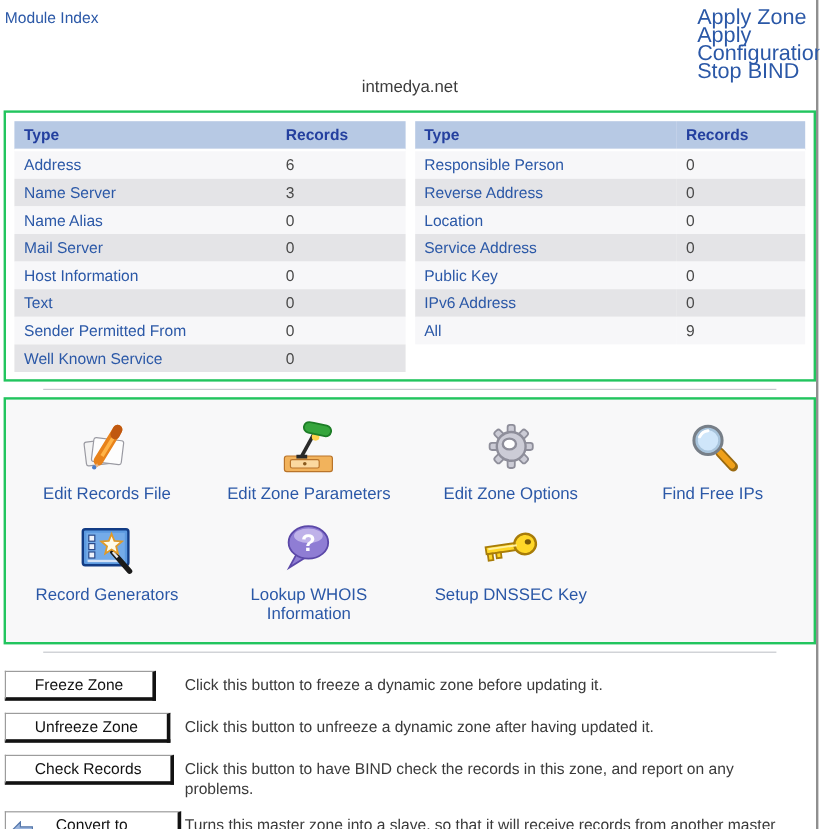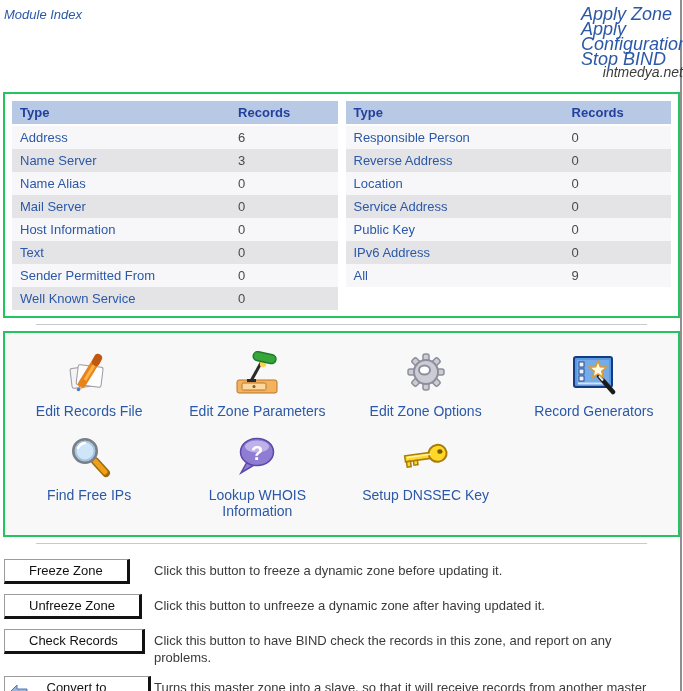--- a/index.html
+++ b/index.html
@@ -11,34 +11,34 @@
     position: relative;
     overflow: hidden;
   }
   a.lnk { color: #2b58a7; text-decoration: none; cursor: pointer; }
   .window-edge {
     position: absolute; top: 0; right: 1px; width: 2px; height: 691px;
     background: #8f8f8f;
   }
 
   
-  .page-header { position: relative; height: 92px; font-style: italic; }
+  .page-header { position: relative; height: 92px; }
   .module-index { position: absolute; left: 4px; top: 7px; font-size: 13px; }
   .page-title {
     position: absolute; left: 0; right: 0; top: 22px;
     text-align: center; font-size: 27px; font-weight: 400; color: #3c3c3c;
   }
   .header-links {
     position: absolute; right: 6px; top: 7px; width: 96px;
     text-align: left; font-size: 18px; line-height: 15px;
   }
   .header-links a { display: inline; }
   .page-subtitle {
     position: absolute; left: 0; right: 0; top: 64px;
-    text-align: right; font-size: 14px; color: #3c3c3c;
+    text-align: center; font-size: 14px; color: #3c3c3c;
   }
 
   
   .box {
     margin: 0 3px; border: 2px solid #22c55e; background: #ffffff;
   }
   .tables-box { padding: 7px; display: flex; gap: 8px; height: 226px; }
   table.rec-table { width: 50%; border-collapse: collapse; align-self: flex-start; }
   table.rec-table th {
     background: #b7c9e4; color: #24409f; font-size: 13px; font-weight: bold;
@@ -238,50 +238,50 @@
         <circle cx="24" cy="21" r="12" fill="#ccccd6" stroke="#8e8e9a" stroke-width="2"></circle>
         <ellipse cx="22.5" cy="19" rx="5.5" ry="4.5" fill="#ffffff" stroke="#8e8e9a" stroke-width="2"></ellipse>
       </svg>
     </span>
     <span class="tool-label">Edit Zone Options</span>
   </div>
 
   <div class="tool">
     <span class="ic">
       <svg width="48" height="44" viewBox="0 0 48 44">
+        <line x1="30" y1="26" x2="41" y2="38" stroke="#9a6a10" stroke-width="8" stroke-linecap="round"></line>
+        <line x1="30" y1="26" x2="40" y2="37" stroke="#f0a018" stroke-width="5" stroke-linecap="round"></line>
+        <circle cx="20" cy="16" r="11.5" fill="#cfe6fa" stroke="#777f88" stroke-width="3"></circle>
+        <circle cx="20" cy="16" r="9.5" fill="none" stroke="#a8c4dc" stroke-width="2"></circle>
+        <path d="M13 13 a9 9 0 0 1 7 -5" stroke="#ffffff" stroke-width="2.5" fill="none" stroke-linecap="round"></path>
+      </svg>
+    </span>
+    <span class="tool-label">Find Free IPs</span>
+  </div>
+
+  <div class="tool">
+    <span class="ic">
+      <svg width="48" height="44" viewBox="0 0 48 44">
         <rect x="4" y="6" width="38" height="30" rx="2" fill="#5c9ae0" stroke="#123c85" stroke-width="2"></rect>
         <rect x="7" y="9" width="32" height="24" fill="#74abe8"></rect>
         <rect x="9" y="11" width="5" height="5" fill="#eef2fa" stroke="#2a4a8a"></rect>
         <rect x="9" y="18" width="5" height="5" fill="#eef2fa" stroke="#2a4a8a"></rect>
         <rect x="9" y="25" width="5" height="5" fill="#eef2fa" stroke="#2a4a8a"></rect>
         <rect x="8" y="31.5" width="28" height="2" fill="#d5e2f5"></rect>
         <line x1="29" y1="25" x2="43" y2="41" stroke="#1a1a1a" stroke-width="4.5" stroke-linecap="round"></line>
         <line x1="29" y1="25" x2="33" y2="29.5" stroke="#e8e8e8" stroke-width="2"></line>
         <path d="M28,10 L30.35,15.76 L36.56,16.22 L31.8,20.24 L33.29,26.28 L28,23 L22.71,26.28 L24.2,20.24 L19.44,16.22 L25.65,15.76 Z" fill="#fffbe8" stroke="#e09a28" stroke-width="1.5"></path>
       </svg>
     </span>
     <span class="tool-label">Record Generators</span>
   </div>
 
   <div class="tool">
     <span class="ic">
       <svg width="48" height="44" viewBox="0 0 48 44">
-        <line x1="30" y1="26" x2="41" y2="38" stroke="#9a6a10" stroke-width="8" stroke-linecap="round"></line>
-        <line x1="30" y1="26" x2="40" y2="37" stroke="#f0a018" stroke-width="5" stroke-linecap="round"></line>
-        <circle cx="20" cy="16" r="11.5" fill="#cfe6fa" stroke="#777f88" stroke-width="3"></circle>
-        <circle cx="20" cy="16" r="9.5" fill="none" stroke="#a8c4dc" stroke-width="2"></circle>
-        <path d="M13 13 a9 9 0 0 1 7 -5" stroke="#ffffff" stroke-width="2.5" fill="none" stroke-linecap="round"></path>
-      </svg>
-    </span>
-    <span class="tool-label">Find Free IPs</span>
-  </div>
-
-  <div class="tool">
-    <span class="ic">
-      <svg width="48" height="44" viewBox="0 0 48 44">
         <path d="M14 27 L8 38 L21 30 Z" fill="#8f7dd4" stroke="#5b48a8" stroke-width="1.5"></path>
         <ellipse cx="24" cy="17" rx="16.5" ry="13.5" fill="#8f7dd4" stroke="#5b48a8" stroke-width="1.5"></ellipse>
         <ellipse cx="24" cy="11.5" rx="12" ry="6" fill="#cfc4f0" opacity="0.75"></ellipse>
         <text x="24" y="24.5" font-size="20" font-weight="bold" fill="#ffffff" text-anchor="middle" font-family="Liberation Sans, sans-serif">?</text>
       </svg>
     </span>
     <span class="tool-label">Lookup WHOIS Information</span>
   </div>
 
   <div class="tool">

